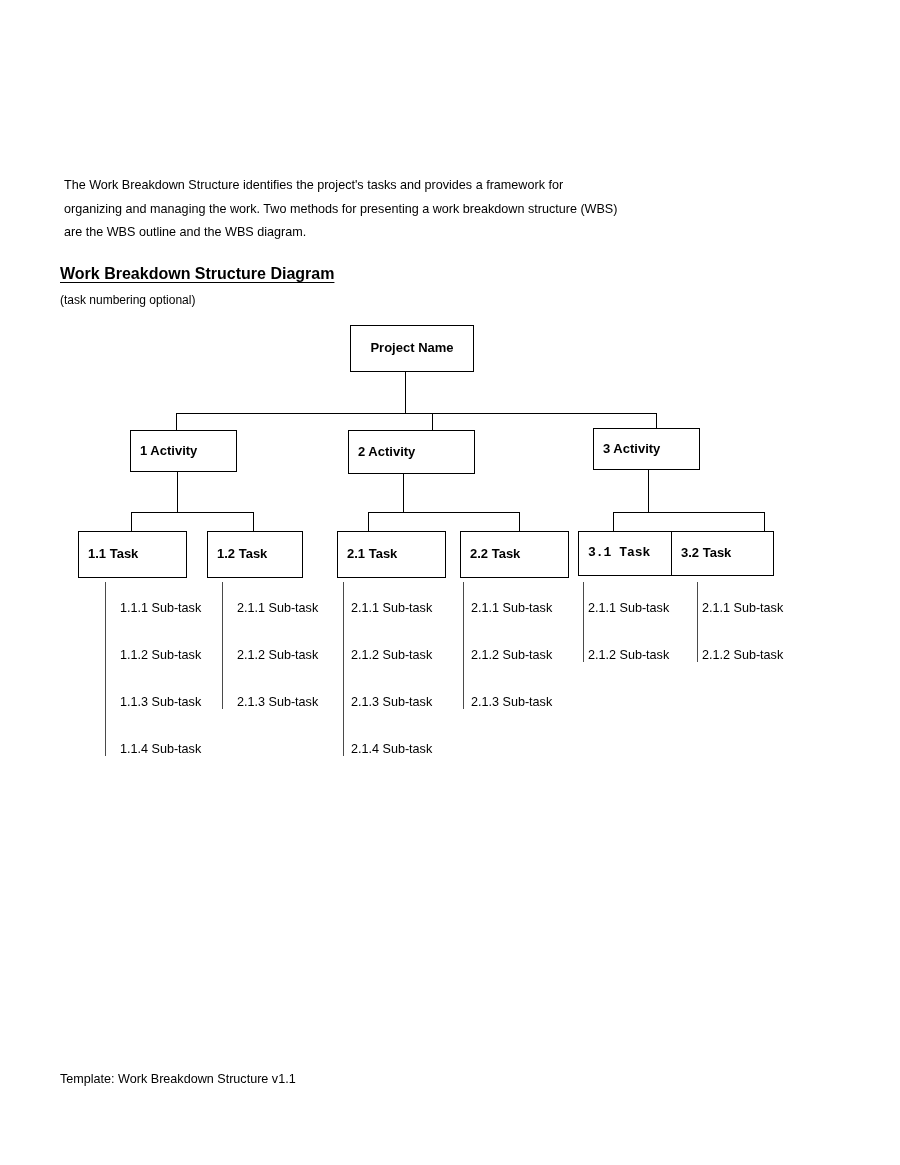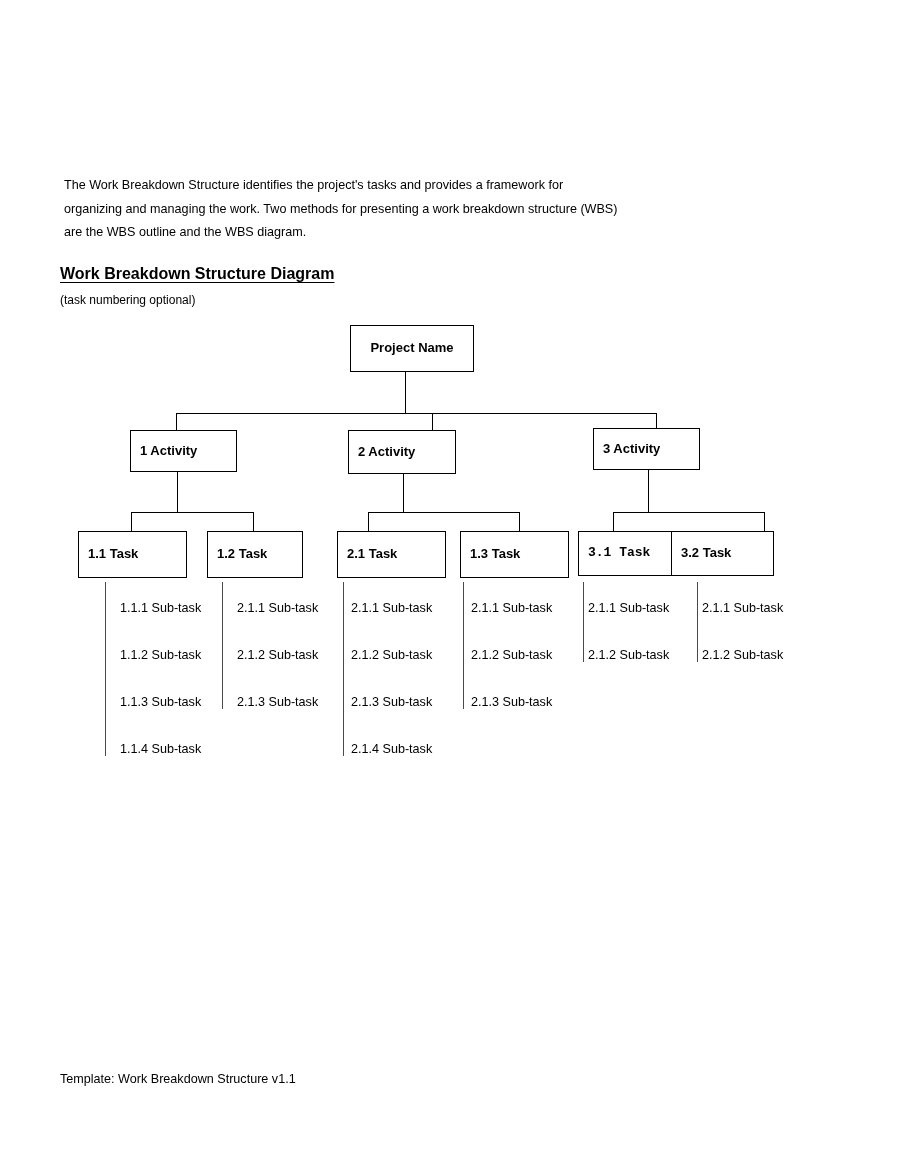--- a/index.html
+++ b/index.html
@@ -129,21 +129,21 @@
 
     <div class="vline" style="left:405px; top:372px; height:41px;"></div>
     <div class="hline" style="left:176px; top:413px; width:481px;"></div>
     <div class="vline" style="left:176px; top:413px; height:17px;"></div>
     <div class="vline" style="left:432px; top:413px; height:17px;"></div>
     <div class="vline" style="left:656px; top:413px; height:15px;"></div>
 
     <div class="node-box leftal" style="left:130px; top:430px; width:107px; height:42px;">
       <span class="node-label">1 Activity</span>
     </div>
-    <div class="node-box leftal" style="left:348px; top:430px; width:108px; height:44px;">
+    <div class="node-box leftal" style="left:348px; top:430px; width:127px; height:44px;">
       <span class="node-label">2 Activity</span>
     </div>
     <div class="node-box leftal" style="left:593px; top:428px; width:107px; height:42px;">
       <span class="node-label">3 Activity</span>
     </div>
 
     <div class="vline" style="left:177px; top:472px; height:40px;"></div>
     <div class="hline" style="left:131px; top:512px; width:122px;"></div>
     <div class="vline" style="left:131px; top:512px; height:19px;"></div>
     <div class="vline" style="left:253px; top:512px; height:19px;"></div>
@@ -161,21 +161,21 @@
     <div class="node-box leftal" style="left:78px; top:531px; width:109px; height:47px;">
       <span class="node-label">1.1 Task</span>
     </div>
     <div class="node-box leftal" style="left:207px; top:531px; width:96px; height:47px;">
       <span class="node-label">1.2 Task</span>
     </div>
     <div class="node-box leftal" style="left:337px; top:531px; width:109px; height:47px;">
       <span class="node-label">2.1 Task</span>
     </div>
     <div class="node-box leftal" style="left:460px; top:531px; width:109px; height:47px;">
-      <span class="node-label">1.3 Task</span>
+      <span class="node-label">2.2 Task</span>
     </div>
     <div class="node-box leftal" style="left:578px; top:531px; width:108px; height:45px;font-family:Liberation Mono, monospace;">
       <span class="node-label">3.1 Task</span>
     </div>
     <div class="node-box leftal" style="left:671px; top:531px; width:103px; height:45px;">
       <span class="node-label">3.2 Task</span>
     </div>
 
     <div class="sub-rail" style="left:105px; top:582px; height:174px;"></div>
     <div class="sub-rail" style="left:222px; top:582px; height:127px;"></div>

